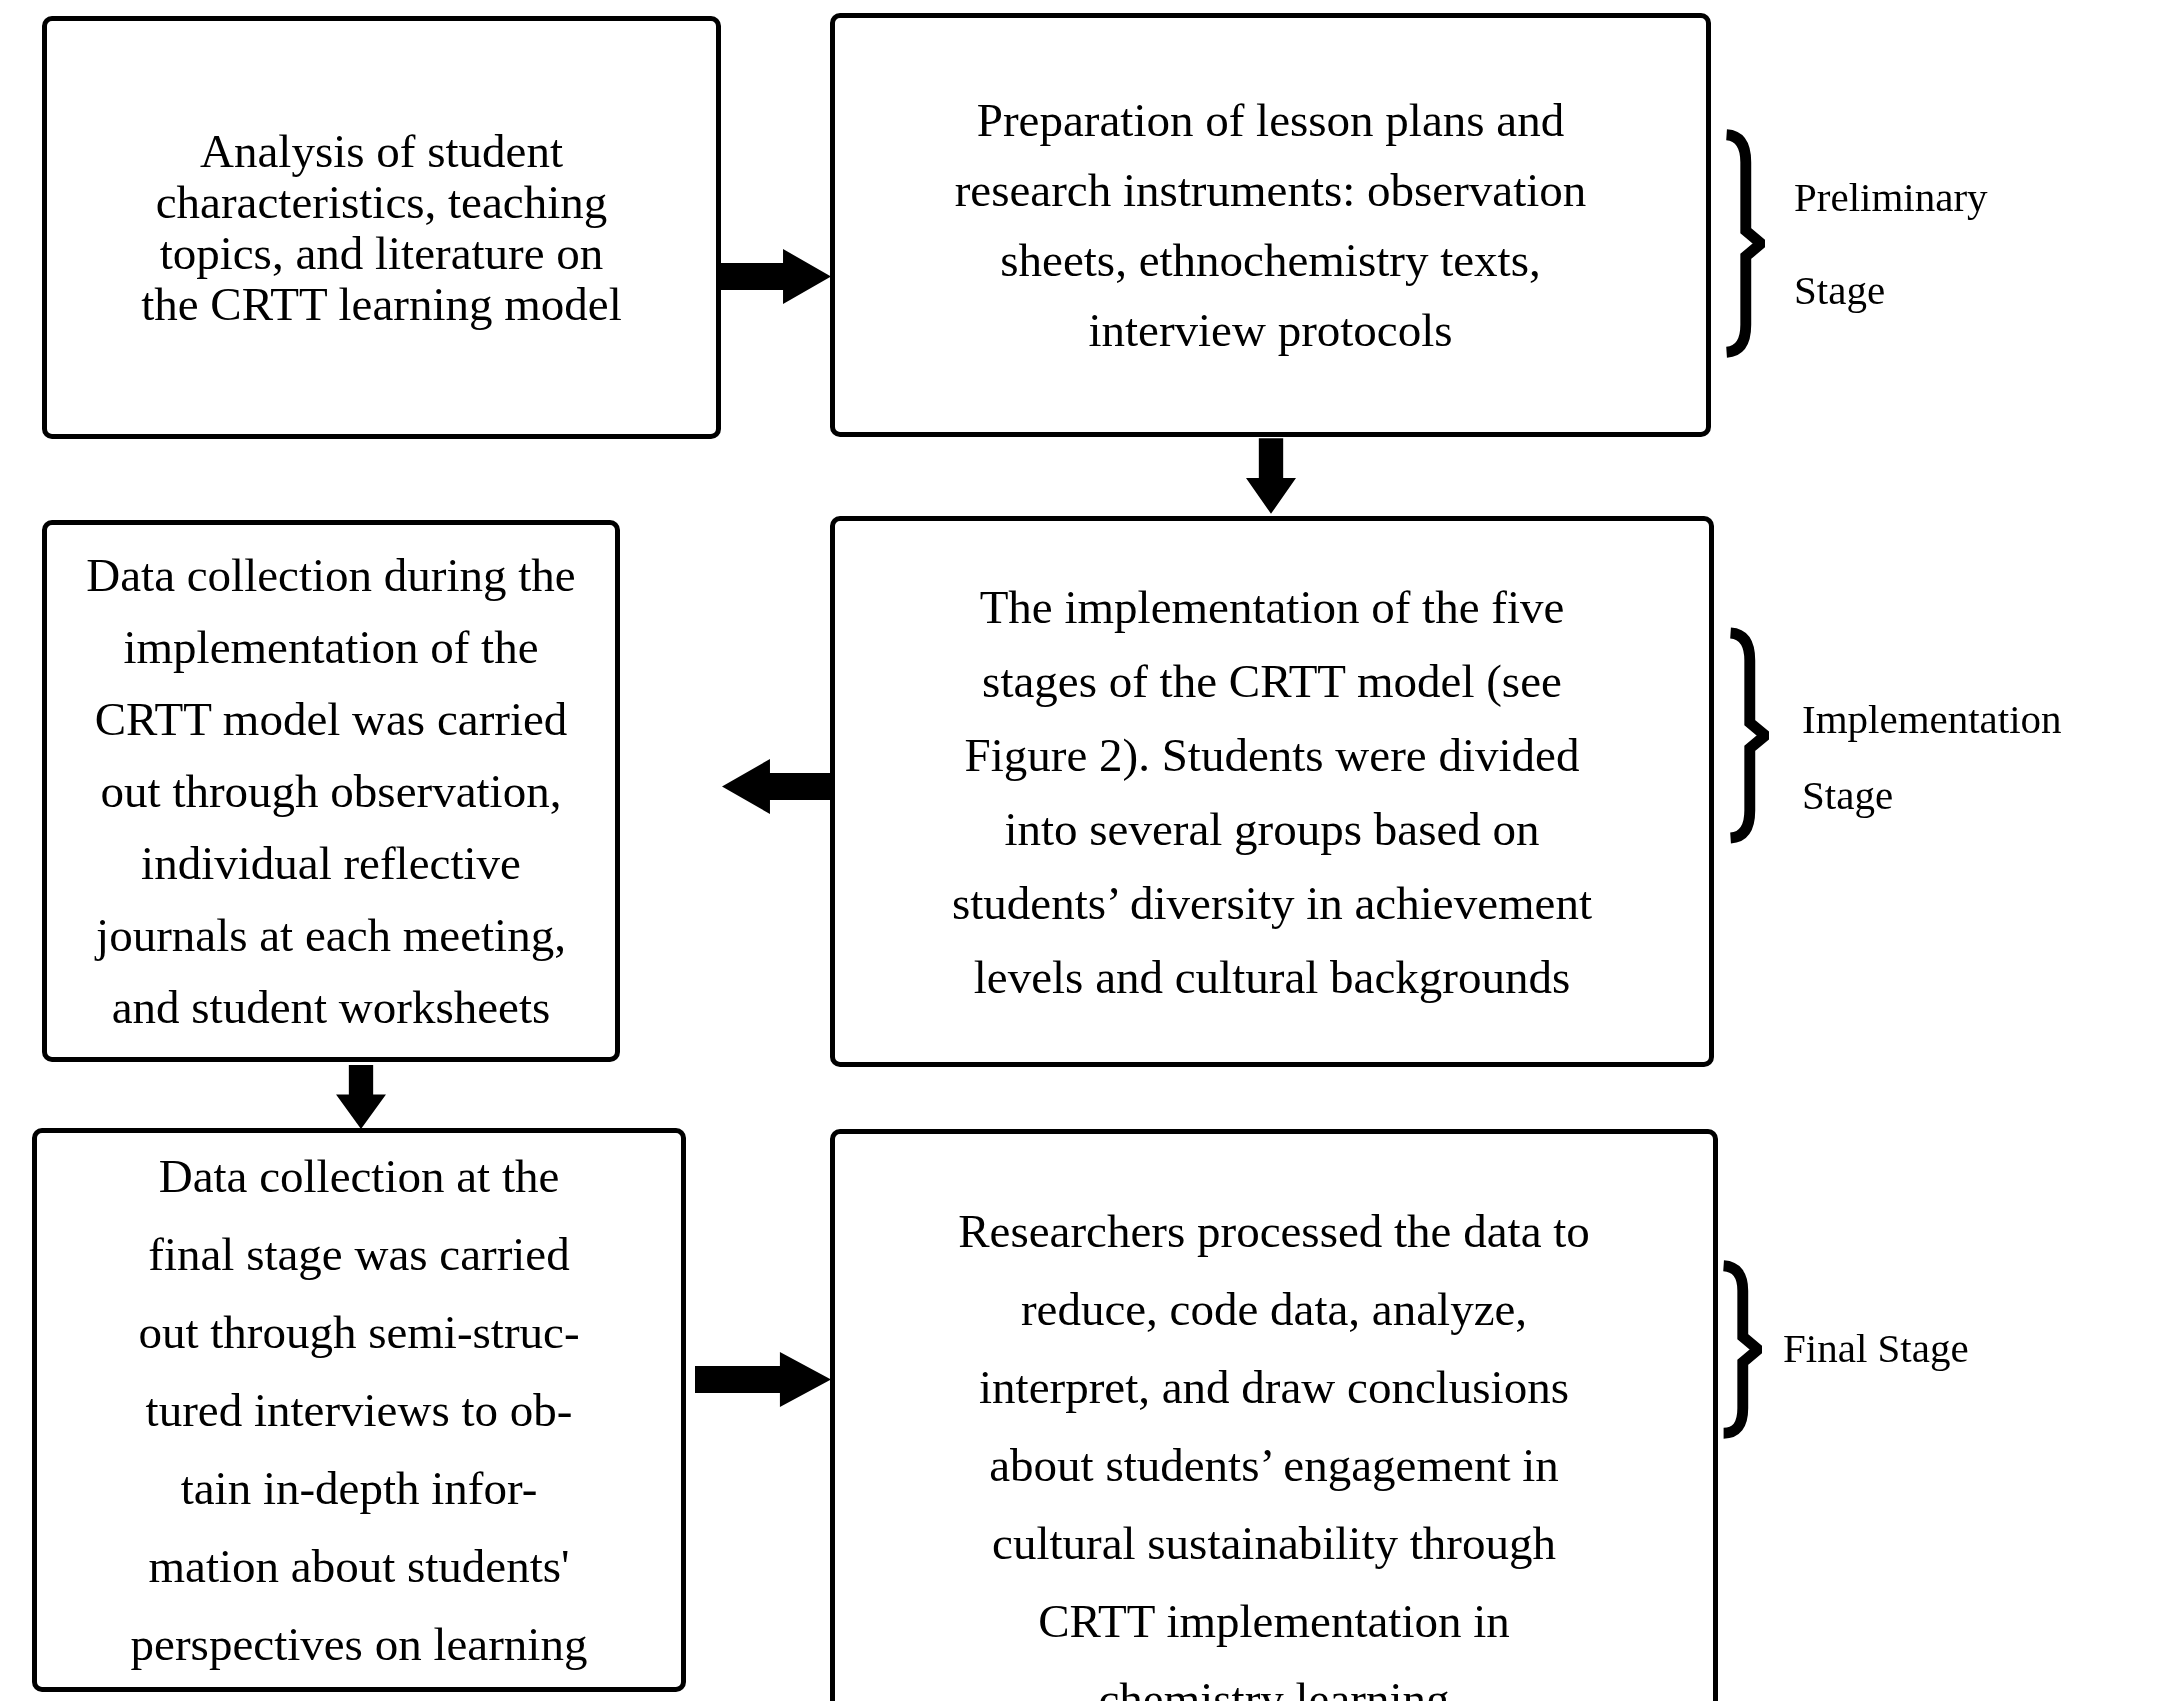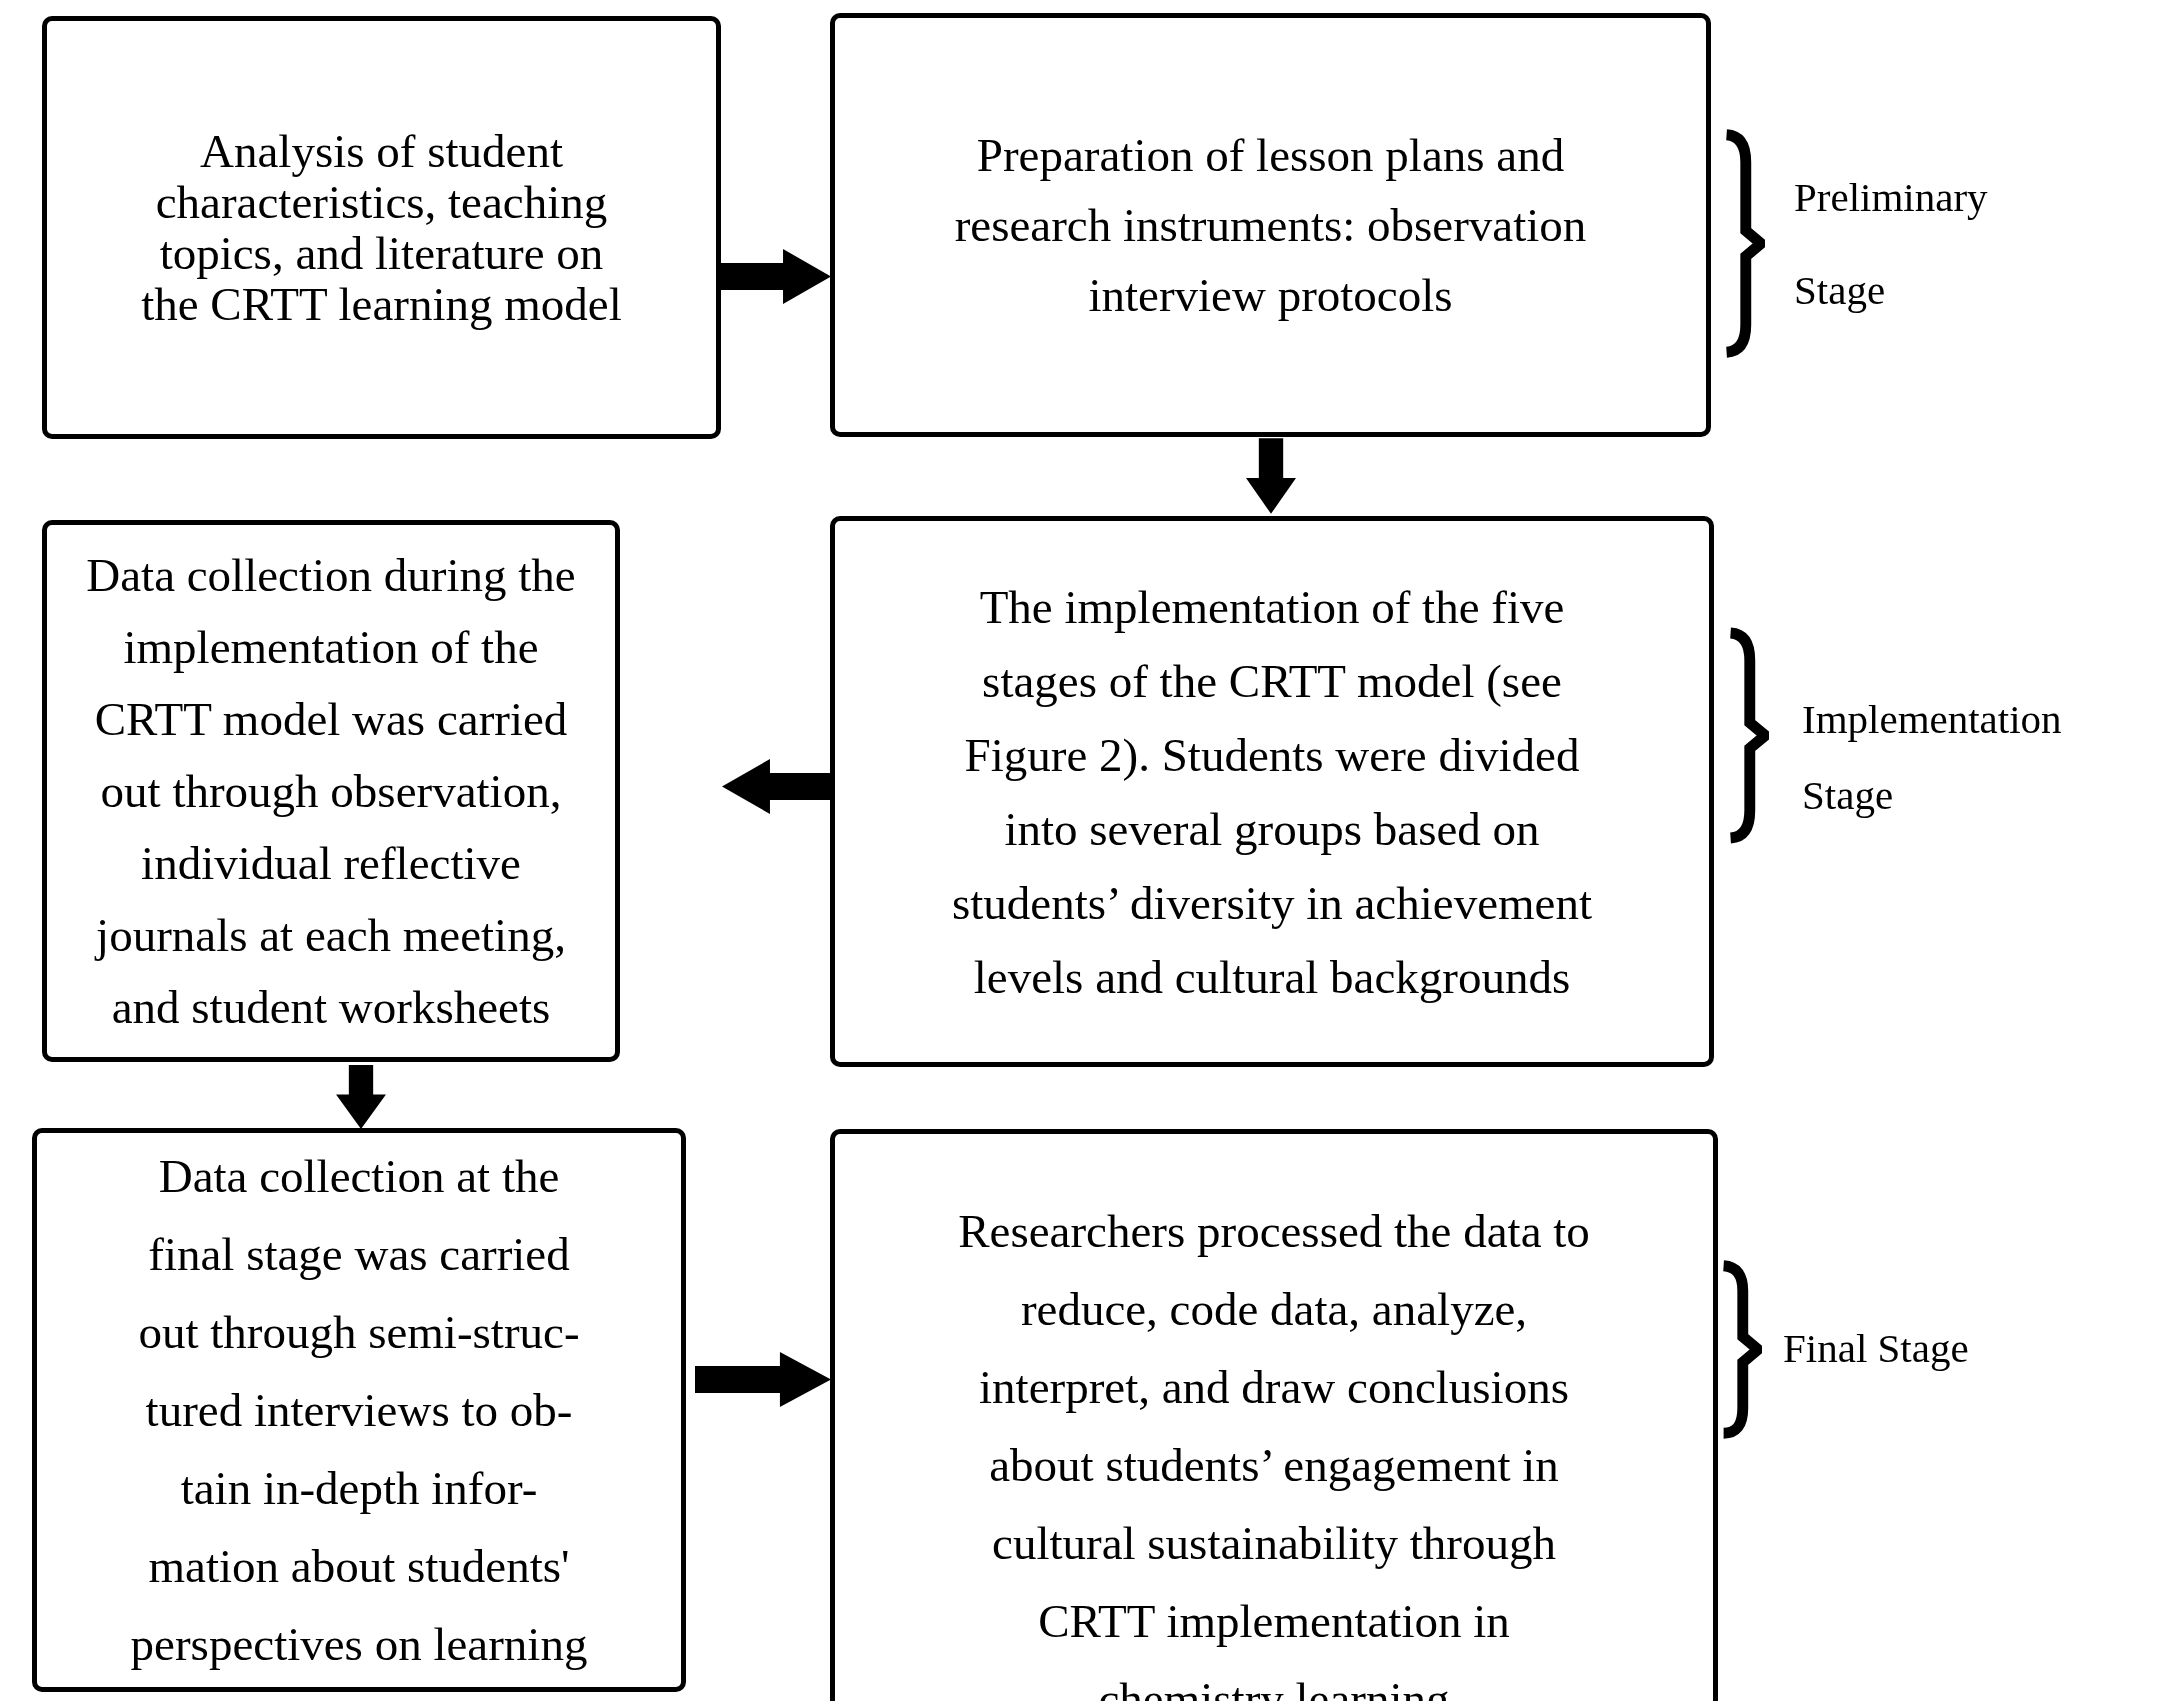--- a/index.html
+++ b/index.html
@@ -36,20 +36,21 @@
 
   <div class="box box-a">
       <div>Analysis of student</div>
       <div>characteristics, teaching</div>
       <div>topics, and literature on</div>
       <div>the CRTT learning model</div>
     </div>
   <div class="box box-b">
       <div>Preparation of lesson plans and</div>
       <div>research instruments: observation</div>
+      <div>sheets, ethnochemistry texts,</div>
       <div>interview protocols</div>
     </div>
 
   <div class="box box-c">
       <div>Data collection during the</div>
       <div>implementation of the</div>
       <div>CRTT model was carried</div>
       <div>out through observation,</div>
       <div>individual reflective</div>
       <div>journals at each meeting,</div>

